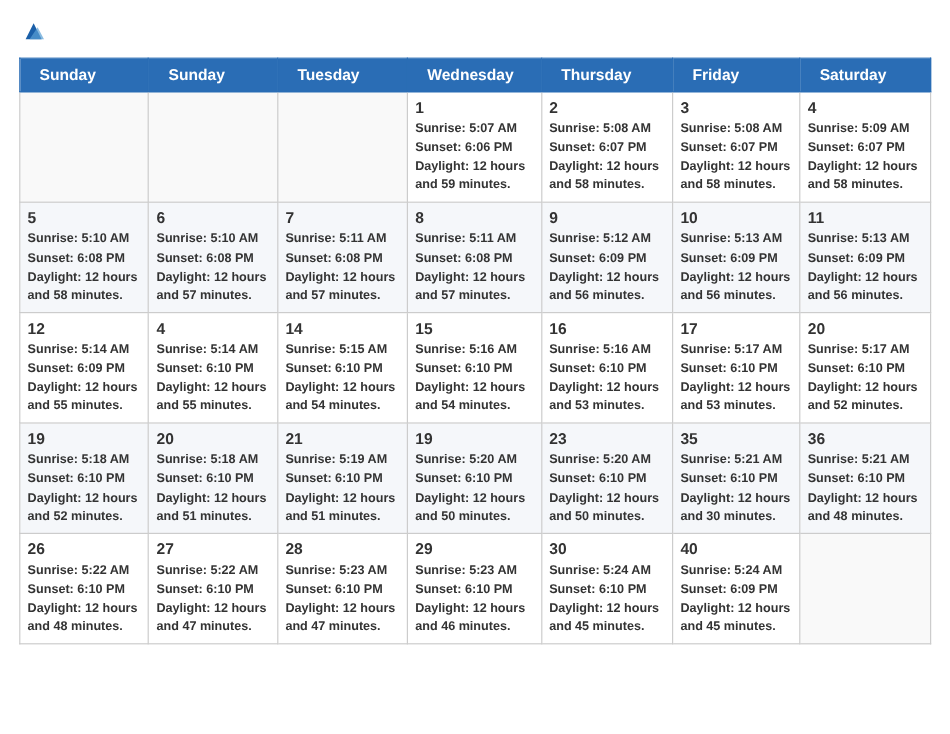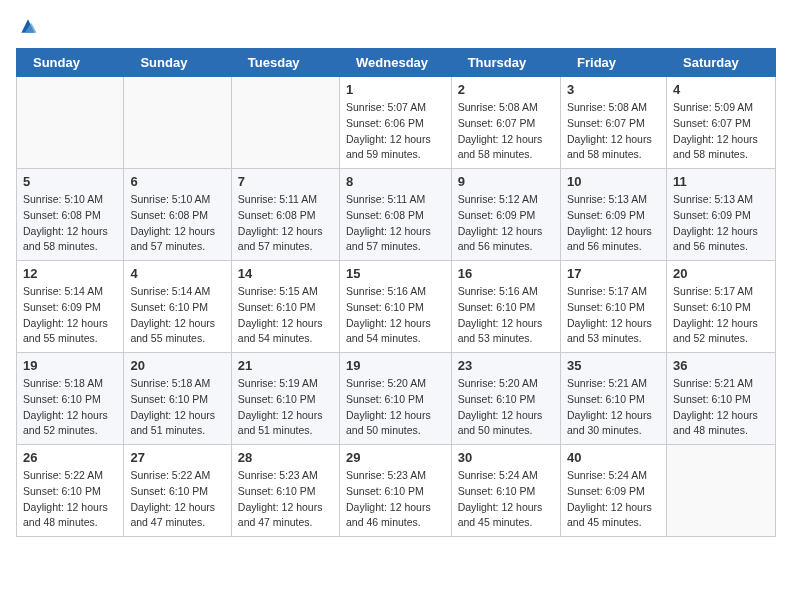--- a/index.html
+++ b/index.html
@@ -84,20 +84,21 @@
     .day-number {
       font-size: 13px;
       font-weight: bold;
       margin-bottom: 3px;
       display: block;
     }
     .day-info {
       font-size: 10.5px;
       line-height: 1.5;
       color: #333;
+      font-weight: bold;
     }
     .empty-cell {
       background: #f9f9f9 !important;
     }
   </style>
 </head>
 <body>
 
 <div class="header">
   <div class="logo">

